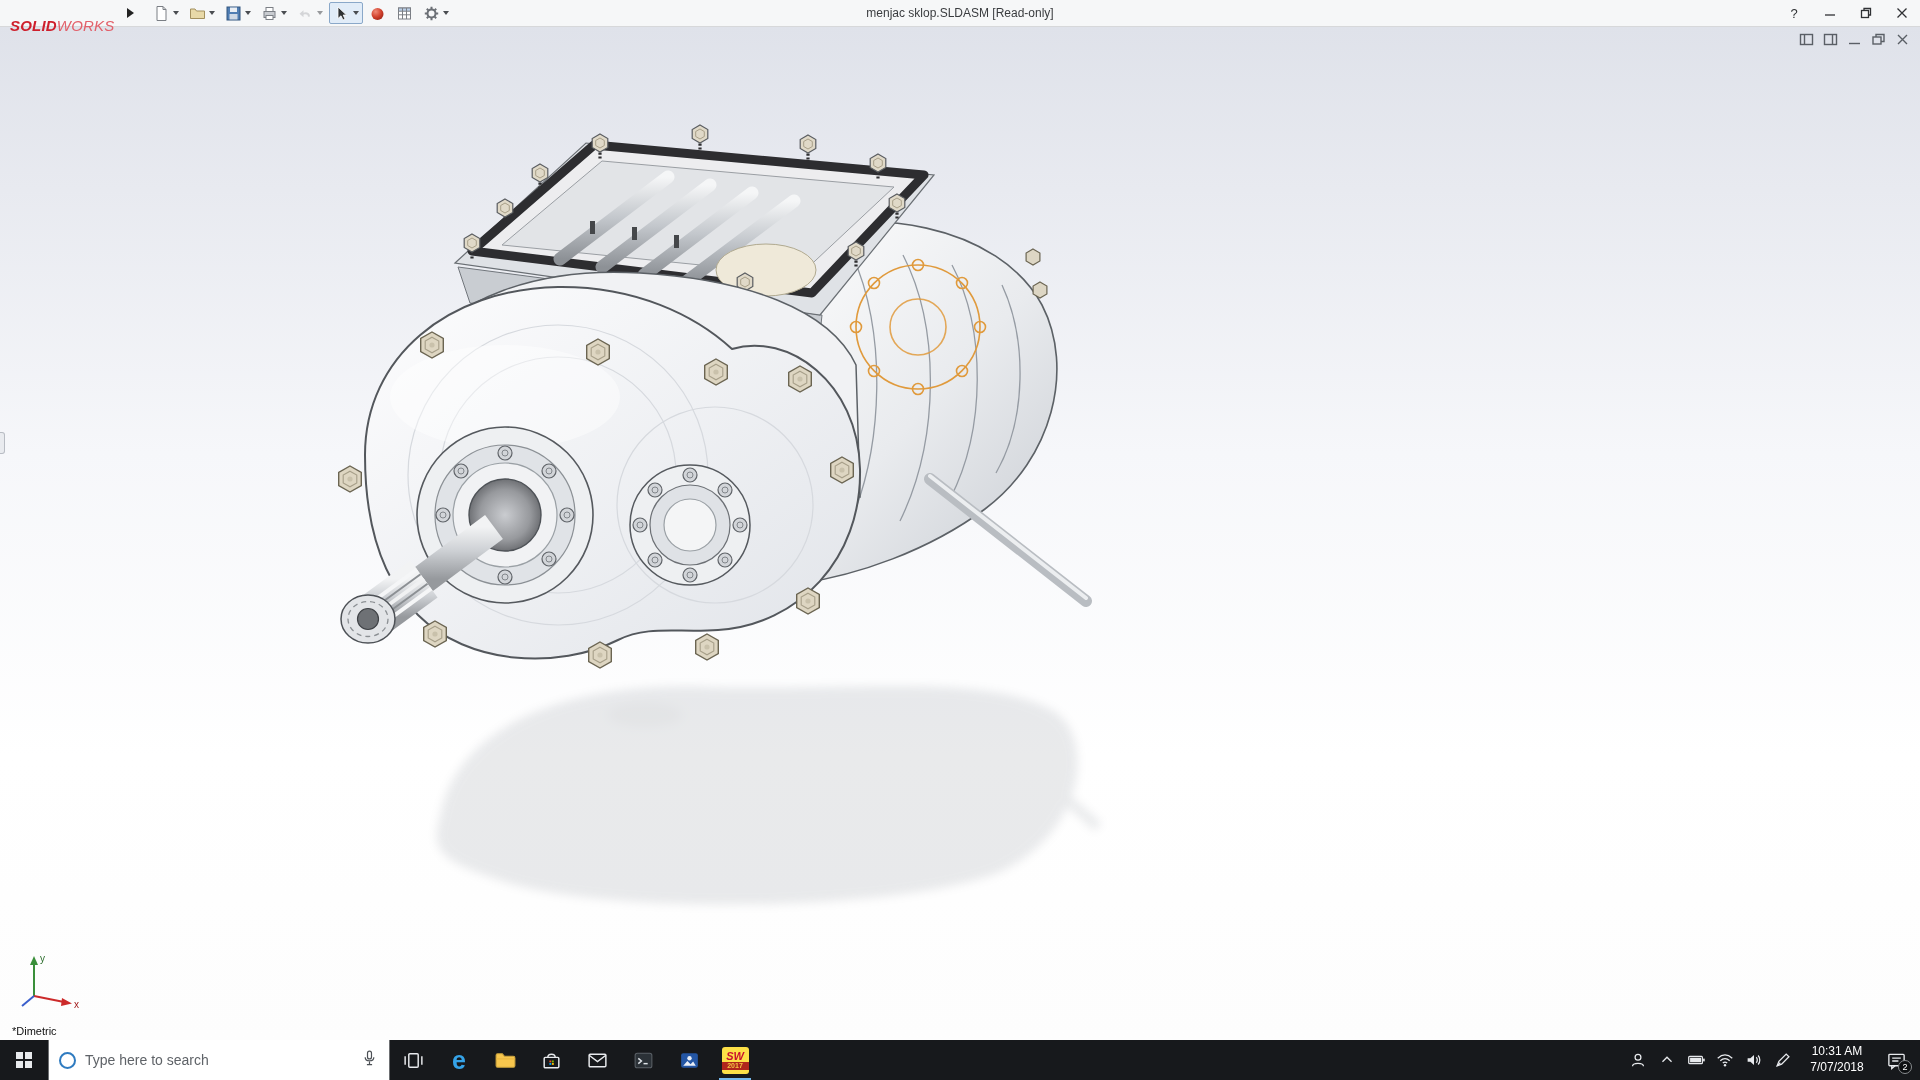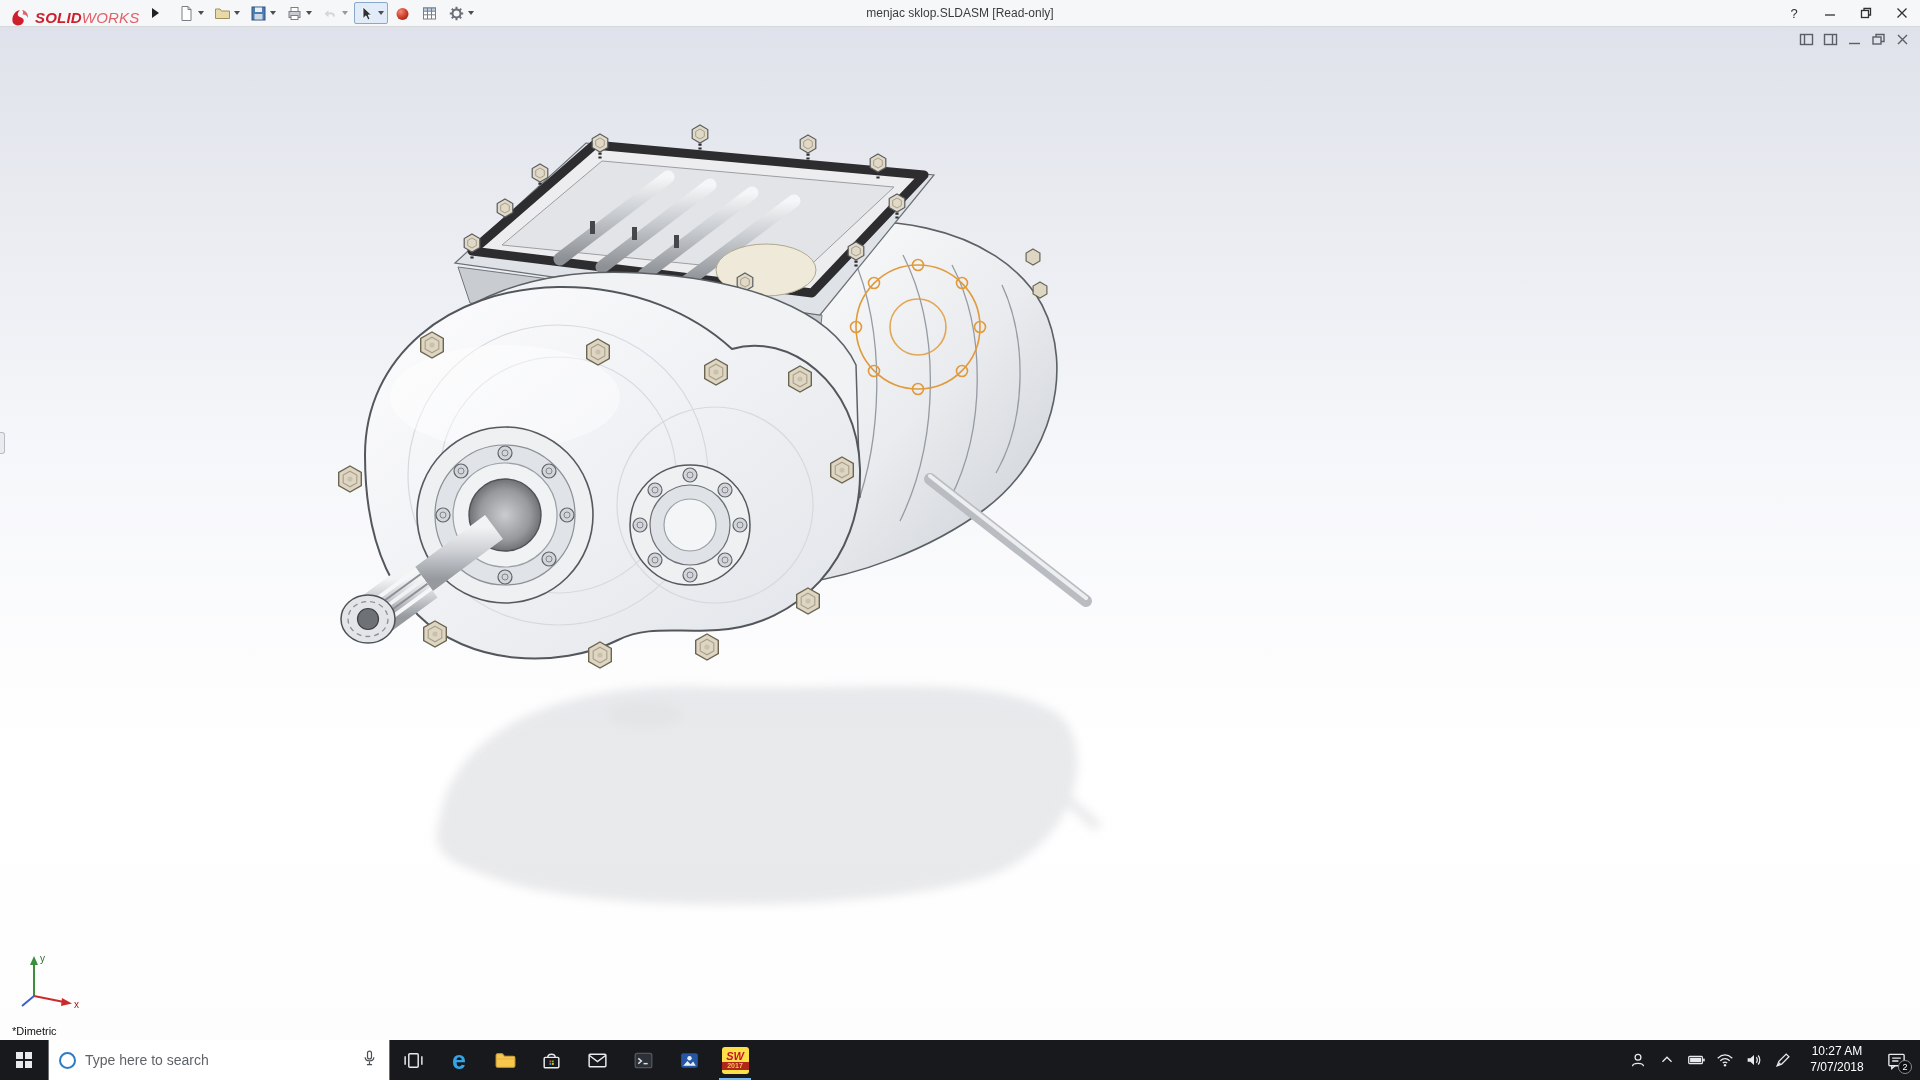--- a/index.html
+++ b/index.html
@@ -1,20 +1,20 @@
 <!DOCTYPE html>
 <html><head>
 <meta charset="utf-8">
 <style>
   * { margin:0; padding:0; box-sizing:border-box; }
   html,body { width:1920px; height:1080px; overflow:hidden; font-family:"Liberation Sans",sans-serif; background:#fff; }
 
   
   .titlebar { position:fixed; top:0; left:0; right:0; height:27px; background:#f6f7f8; border-bottom:1px solid #d7d8da; display:flex; align-items:center; z-index:30; }
-  .logo { display:flex; align-items:flex-end; gap:5px; padding:12px 8px 0 10px; height:100%; }
+  .logo { display:flex; align-items:flex-end; gap:5px; padding:12px 8px 0 10px; height:100%;flex-direction:column; }
   .logo-text { font-size:15px; font-style:italic; letter-spacing:.2px; white-space:nowrap; }
   .logo-bold { font-weight:bold; color:#ce1f2c; }
   .logo-light { color:#e2606a; }
   .flyout-btn { width:16px; height:20px; display:flex; align-items:center; justify-content:center; margin-right:10px; }
   .flyout-btn i { width:0; height:0; border-top:5px solid transparent; border-bottom:5px solid transparent; border-left:7px solid #222; }
   .tbar { display:flex; align-items:center; gap:2px; }
   .tb-btn { height:22px; display:flex; align-items:center; padding:0 3px; border:1px solid transparent; border-radius:2px; }
   .tb-btn svg { width:17px; height:17px; }
   .tb-btn.pressed { border-color:#8aa8c9; background:#e1ecf8; }
   .tb-btn.disabled { opacity:.55; }
@@ -499,21 +499,21 @@
           <path d="M15.5 6 C18 8.5 18 13.5 15.5 16"></path>
         </svg>
     </div>
     <div class="tray-ic">
       <svg viewBox="0 0 22 22">
           <path d="M4.5 17.5 L6.5 12.5 L14.5 4.5 L17.5 7.5 L9.5 15.5 Z"></path>
           <path d="M4.5 17.5 L8 14"></path>
         </svg>
     </div>
     <div class="clock">
-      <div>10:27 AM</div>
+      <div>10:31 AM</div>
       <div>7/07/2018</div>
     </div>
     <div class="action-wrap">
       <svg viewBox="0 0 22 22">
           <rect x="3" y="4.5" width="16" height="12" rx="1"></rect>
           <path d="M6 16.5 L6 19.5 L9.5 16.5"></path>
           <path d="M6.5 8.5 H15.5 M6.5 11.5 H13"></path>
         </svg>
       <span class="badge">2</span>
     </div>

